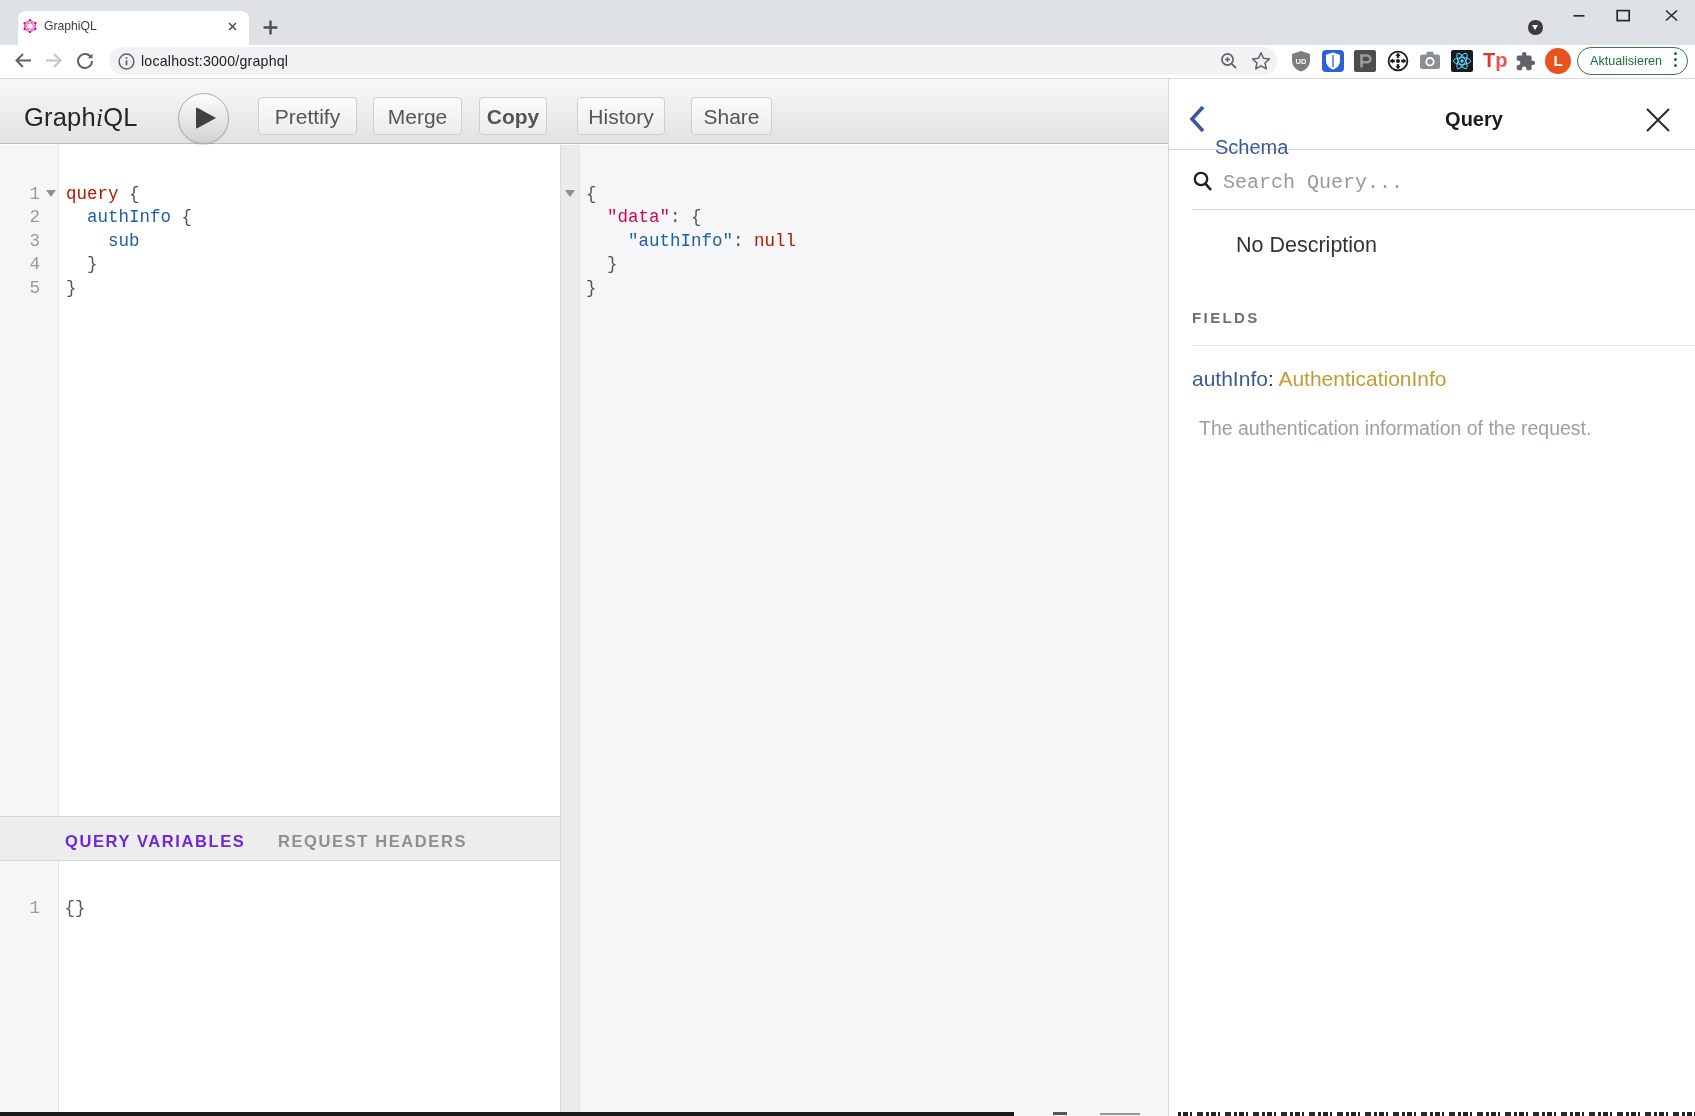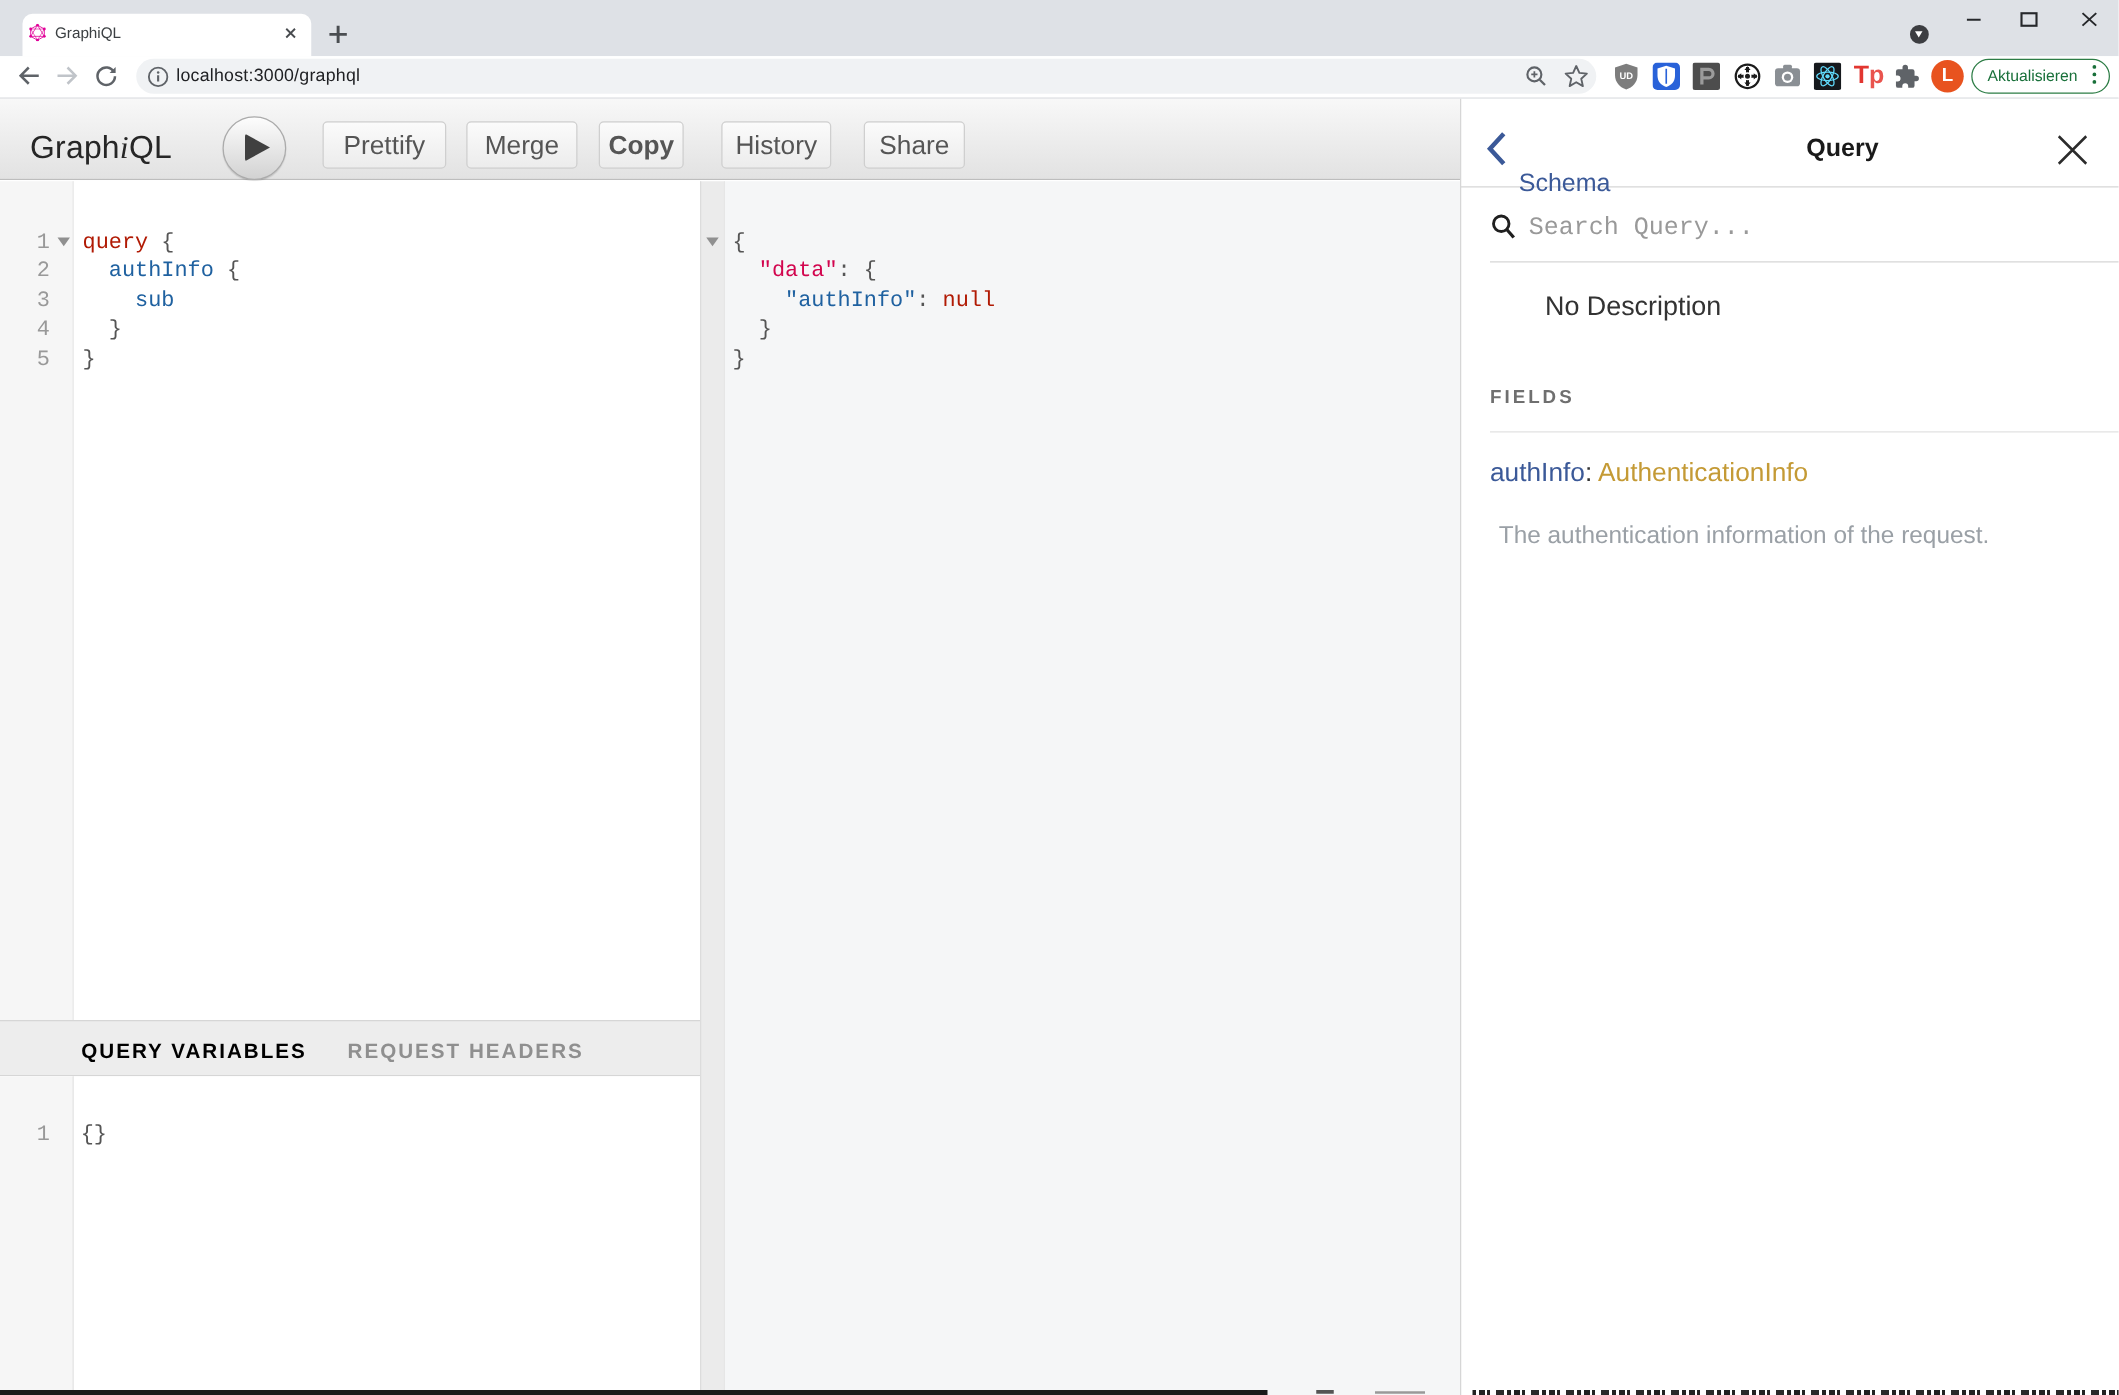--- a/index.html
+++ b/index.html
@@ -35,21 +35,21 @@
   .kw { color:#B11A04; }
   .prop { color:#1F61A0; }
   .def { color:#D2054E; }
   #divider { left:560px; top:145px; width:20px; height:971px; background:#ebebeb; border-left:1px solid #dcdcdc; border-right:1px solid #e6e6e6; }
   #rpane { left:580px; top:145px; width:588px; height:971px; background:#f5f6f7; }
   #rcode { left:586px; top:183px; color:#555; }
   .fold { width:0; height:0; border-left:5.5px solid transparent; border-right:5.5px solid transparent; border-top:7px solid #909090; }
 
   
   #varbar { left:0; top:816px; width:560px; height:45px; background:#ededed; border-top:1px solid #d6d6d6; border-bottom:1px solid #d6d6d6; }
-  #vartitle1 { left:65px; top:832px; font-size:16.5px; font-weight:bold; letter-spacing:1.6px; color:#000000; }
+  #vartitle1 { left:65px; top:832px; font-size:16.5px; font-weight:bold; letter-spacing:1.6px; color:#6d28d9; }
   #vartitle2 { left:278px; top:832px; font-size:16.5px; font-weight:bold; letter-spacing:1.6px; color:#8f8f8f;text-align:right; }
   #vpane { left:0; top:861px; width:560px; height:255px; background:#fff; }
   #vgutter { left:0; top:861px; width:59px; height:255px; background:#f6f6f6; border-right:1px solid #e3e3e3; }
   #vnum { left:0; top:897px; width:40px; text-align:right; color:#999; }
   #vcode { left:64.5px; top:897px; color:#555; }
 
   
   #docpanel { left:1168px; top:79px; width:527px; height:1037px; background:#fff; border-left:1px solid #d6d6d6; }
   #dochead { left:1168px; top:79px; width:527px; height:71px; border-bottom:1px solid #d6d6d6; }
   #schema { left:1215px; top:108px; font-size:20px; color:#3B5998;margin-top:28px; }

